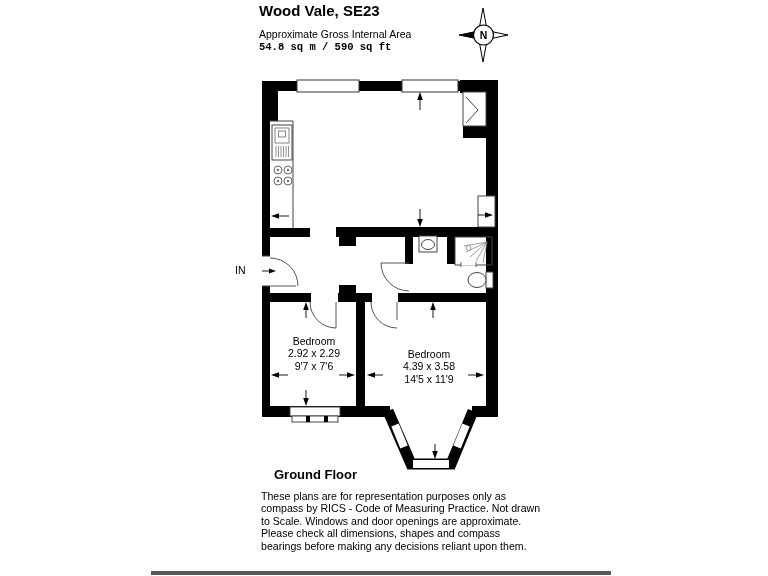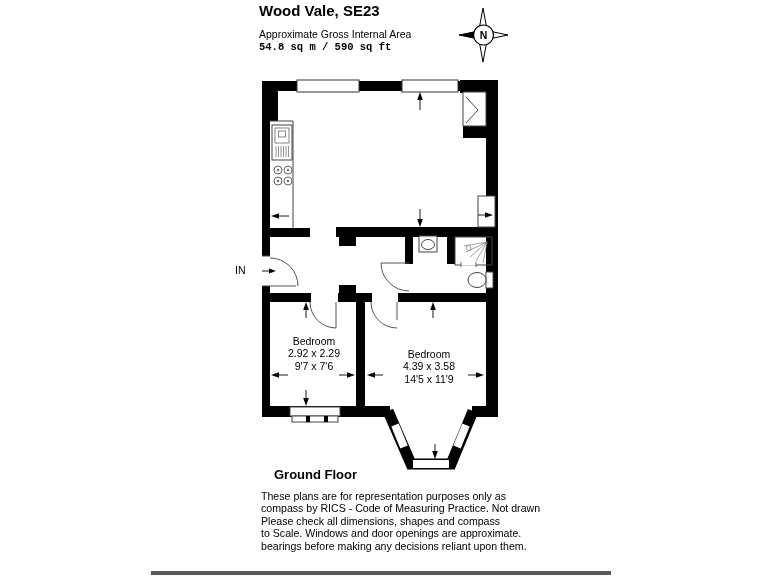--- a/index.html
+++ b/index.html
@@ -185,19 +185,19 @@
     <div>4.39 x 3.58</div>
     <div>14'5 x 11'9</div>
   </div>
 
   <div class="t in-label">IN</div>
   <div class="t floor-label">Ground Floor</div>
 
   <div class="disclaimer">
     <div>These plans are for representation purposes only as</div>
     <div>compass by RICS - Code of Measuring Practice. Not drawn</div>
+    <div>to Scale. Windows and door openings are approximate.</div>
     <div>Please check all dimensions, shapes and compass</div>
-    <div>to Scale. Windows and door openings are approximate.</div>
     <div>bearings before making any decisions reliant upon them.</div>
   </div>
 
   <div class="footer-bar"></div>
 </div>
 
 </body></html>

